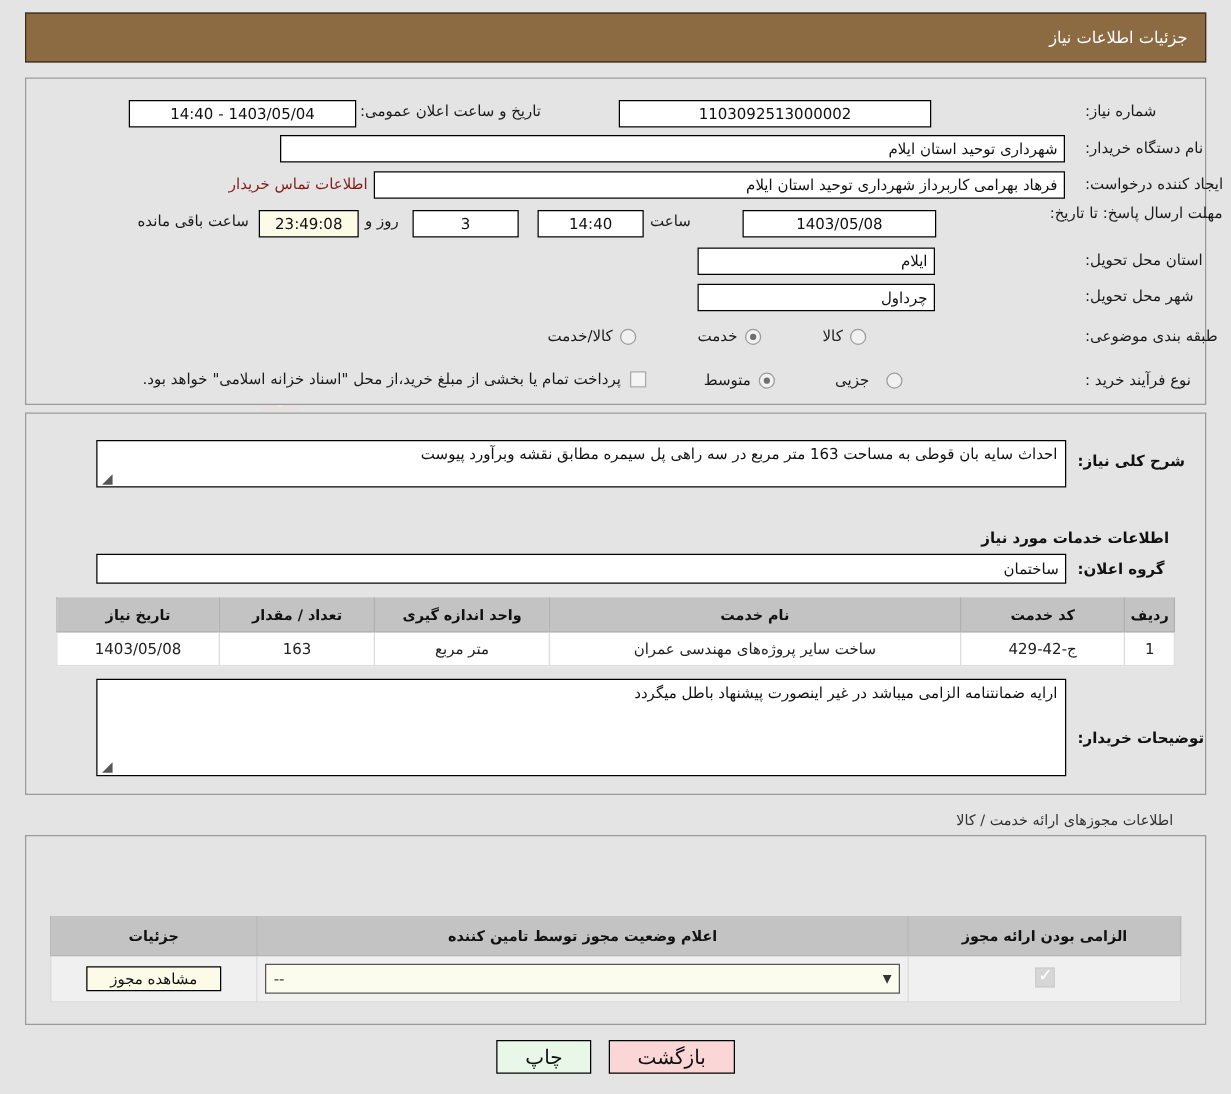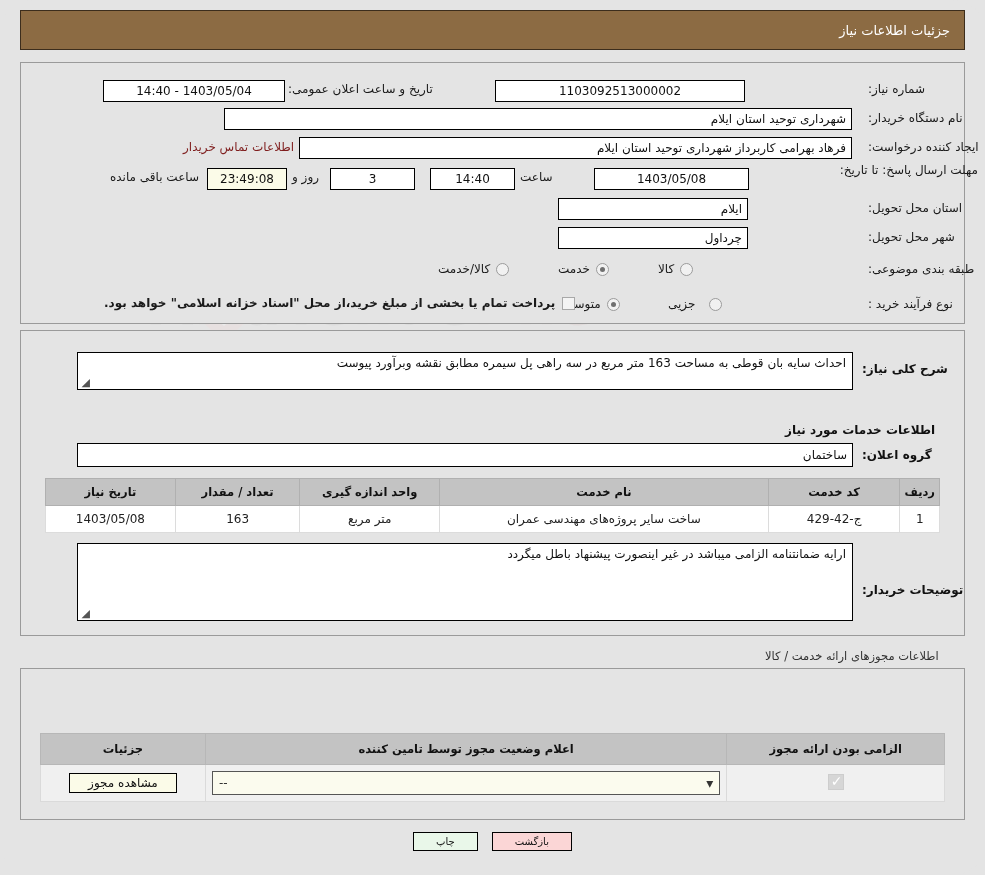--- a/index.html
+++ b/index.html
@@ -264,21 +264,21 @@
     position: absolute;
     left: 0; top: 832px;
     width: 985px;
     display: flex;
     justify-content: center;
     gap: 14px;
     z-index: 2;
   }
   .fbtn {
     border: 1px solid #000;
-    font-size: 10px;
+    font-size: 16px;
     padding: 3px 22px;
     cursor: pointer;
     color: #111;
   }
   .fbtn-print { background: #e9f7e9; }
   .fbtn-back  { background: #fbd6d6; }
 
   .section-title {
     position: absolute;
     font-size: 12px;
@@ -402,21 +402,21 @@
     <span class="lbl">نوع فرآیند خرید :</span>
   </div>
   <div class="row" style="left:668px; top:297px; z-index:3; gap:14px;">
     <span class="radio"></span>
     <span class="lbl">جزیی</span>
   </div>
   <div class="row" style="left:563px; top:297px; z-index:3; gap:6px;">
     <span class="radio on"></span>
     <span class="lbl">متوسط</span>
   </div>
-  <div class="row" style="left:104px; top:296px; z-index:3; gap:7px;font-weight:bold;">
+  <div class="row" style="left:114px; top:296px; z-index:3; gap:7px;">
     <span class="chk"></span>
     <span class="lbl">پرداخت تمام یا بخشی از مبلغ خرید،از محل "اسناد خزانه اسلامی" خواهد بود.</span>
   </div>
 
   <div class="panel panel-mid"></div>
 
   <div class="section-title" style="left:862px; top:362px; z-index:3;">شرح کلی نیاز:</div>
   <div class="ta" style="position:absolute; right:132px; top:352px; width:776px; height:38px; z-index:3;">
     <span>احداث سایه بان قوطی به مساحت 163 متر مربع در سه راهی پل سیمره مطابق نقشه وبرآورد پیوست</span>
     <span class="grip">◢</span>

